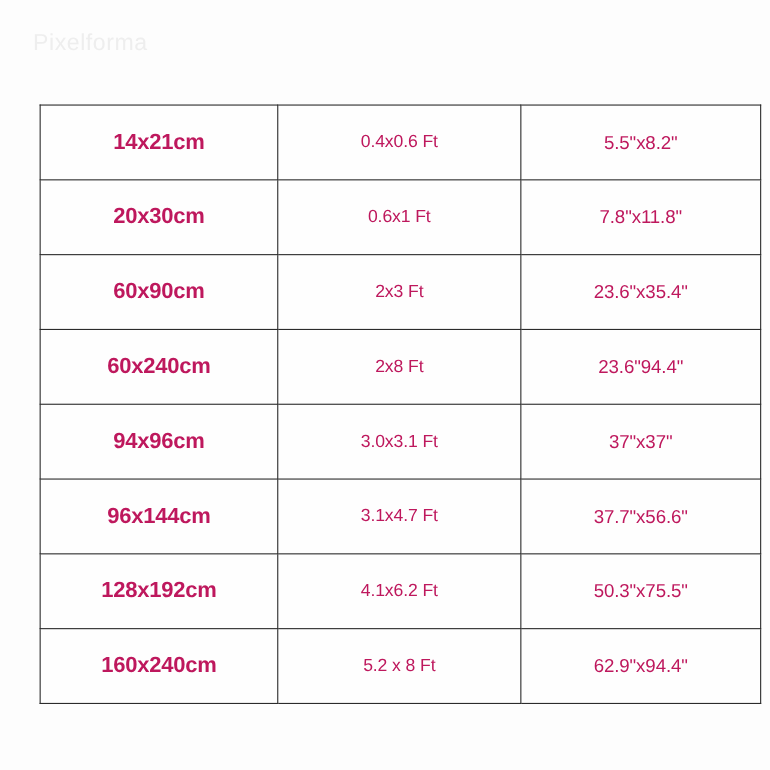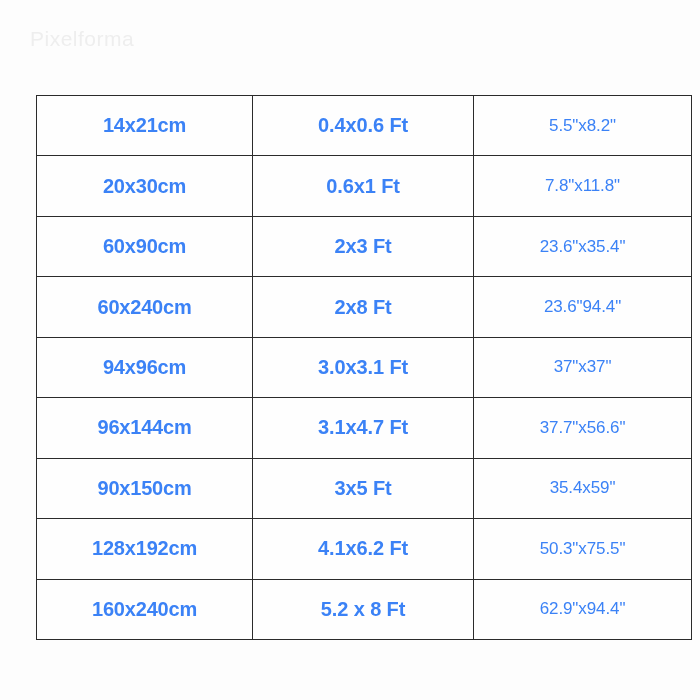--- a/index.html
+++ b/index.html
@@ -40,36 +40,36 @@
     height: 100%;
     border-collapse: collapse;
     table-layout: fixed;
     background: #fefefe;
   }
 
   table#size-table td {
     border: 1.4px solid #2b2b2b;
     text-align: center;
     vertical-align: middle;
-    color: #3b82f6;
+    color: #be185d;
     padding: 0 4px;
     white-space: nowrap;
   }
 
   td.col-cm {
     width: 207px;
     font-size: 20px;
     font-weight: 700;
     letter-spacing: -0.2px;
   }
 
   td.col-ft {
     width: 212px;
-    font-size: 20px;
-    font-weight: 700;
+    font-size: 16px;
+    font-weight: 400;
     letter-spacing: -0.1px;
   }
 
   td.col-in {
     width: 209px;
     font-size: 17px;
     font-weight: 400;
     letter-spacing: -0.1px;
   }
 </style>
@@ -105,25 +105,20 @@
           <td class="col-cm">94x96cm</td>
           <td class="col-ft">3.0x3.1 Ft</td>
           <td class="col-in">37"x37"</td>
         </tr>
         <tr>
           <td class="col-cm">96x144cm</td>
           <td class="col-ft">3.1x4.7 Ft</td>
           <td class="col-in">37.7"x56.6"</td>
         </tr>
         <tr>
-          <td class="col-cm">90x150cm</td>
-          <td class="col-ft">3x5 Ft</td>
-          <td class="col-in">35.4x59"</td>
-        </tr>
-        <tr>
           <td class="col-cm">128x192cm</td>
           <td class="col-ft">4.1x6.2 Ft</td>
           <td class="col-in">50.3"x75.5"</td>
         </tr>
         <tr>
           <td class="col-cm">160x240cm</td>
           <td class="col-ft">5.2 x 8 Ft</td>
           <td class="col-in">62.9"x94.4"</td>
         </tr>
       </tbody>

